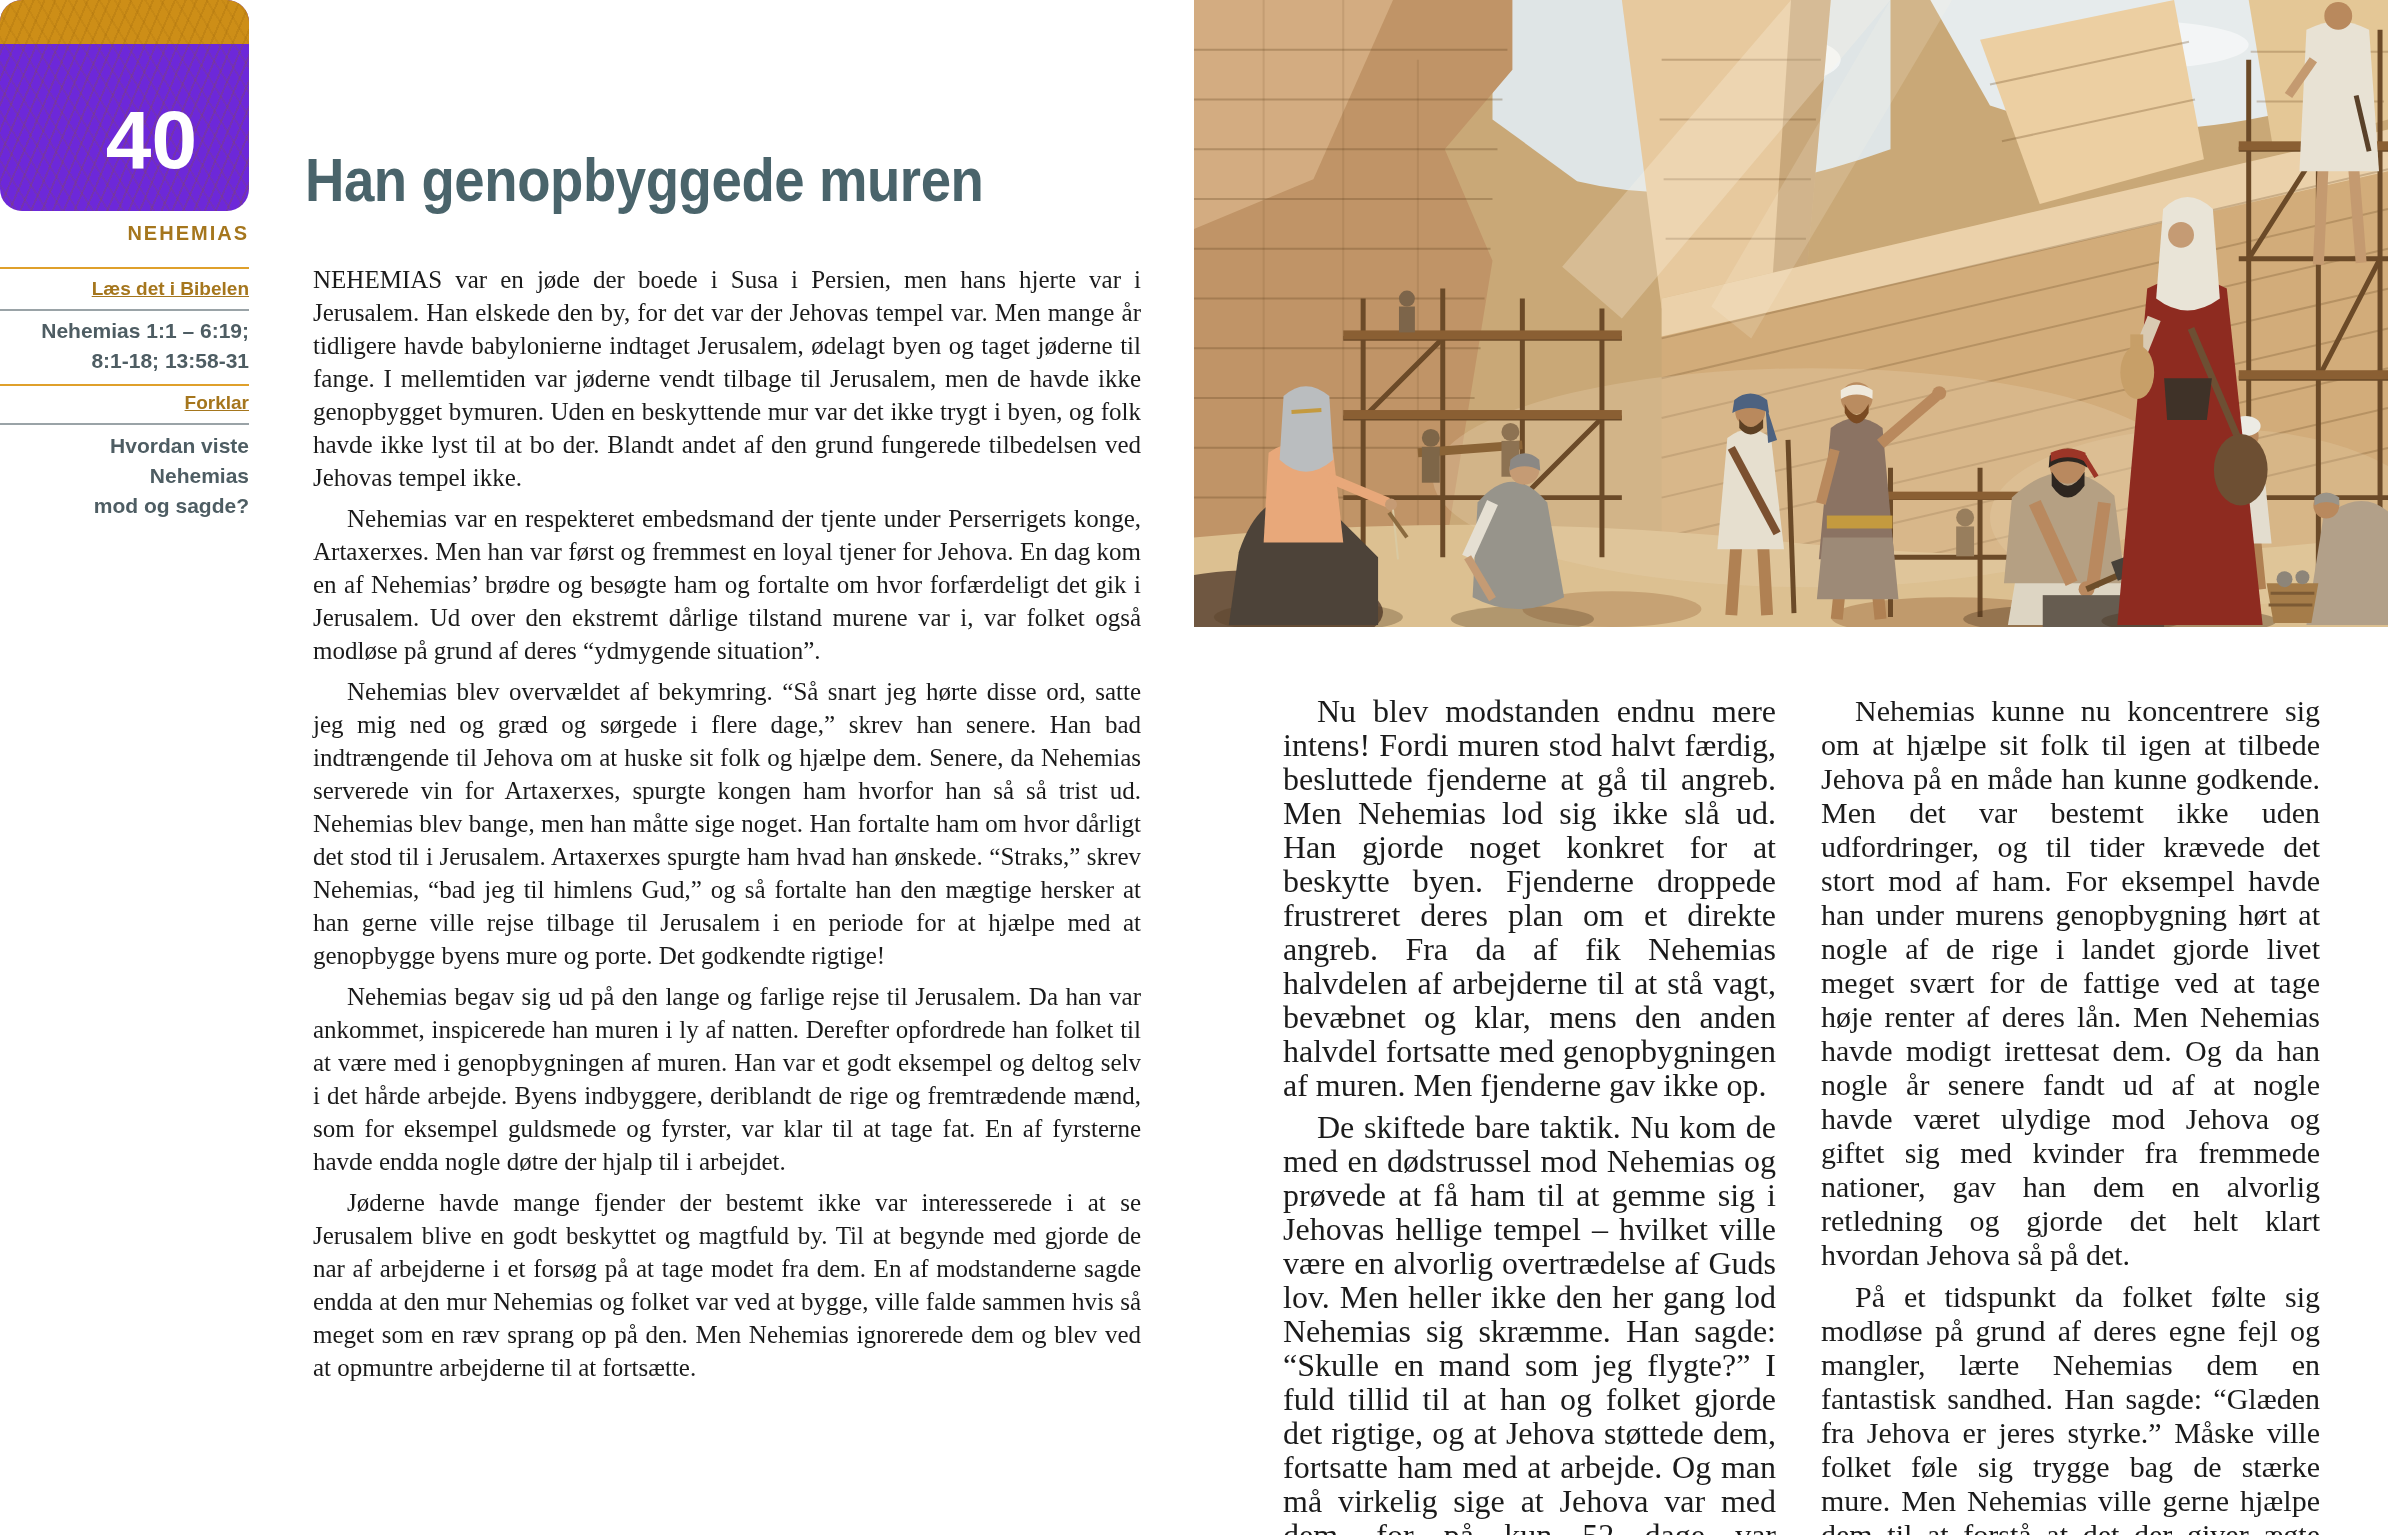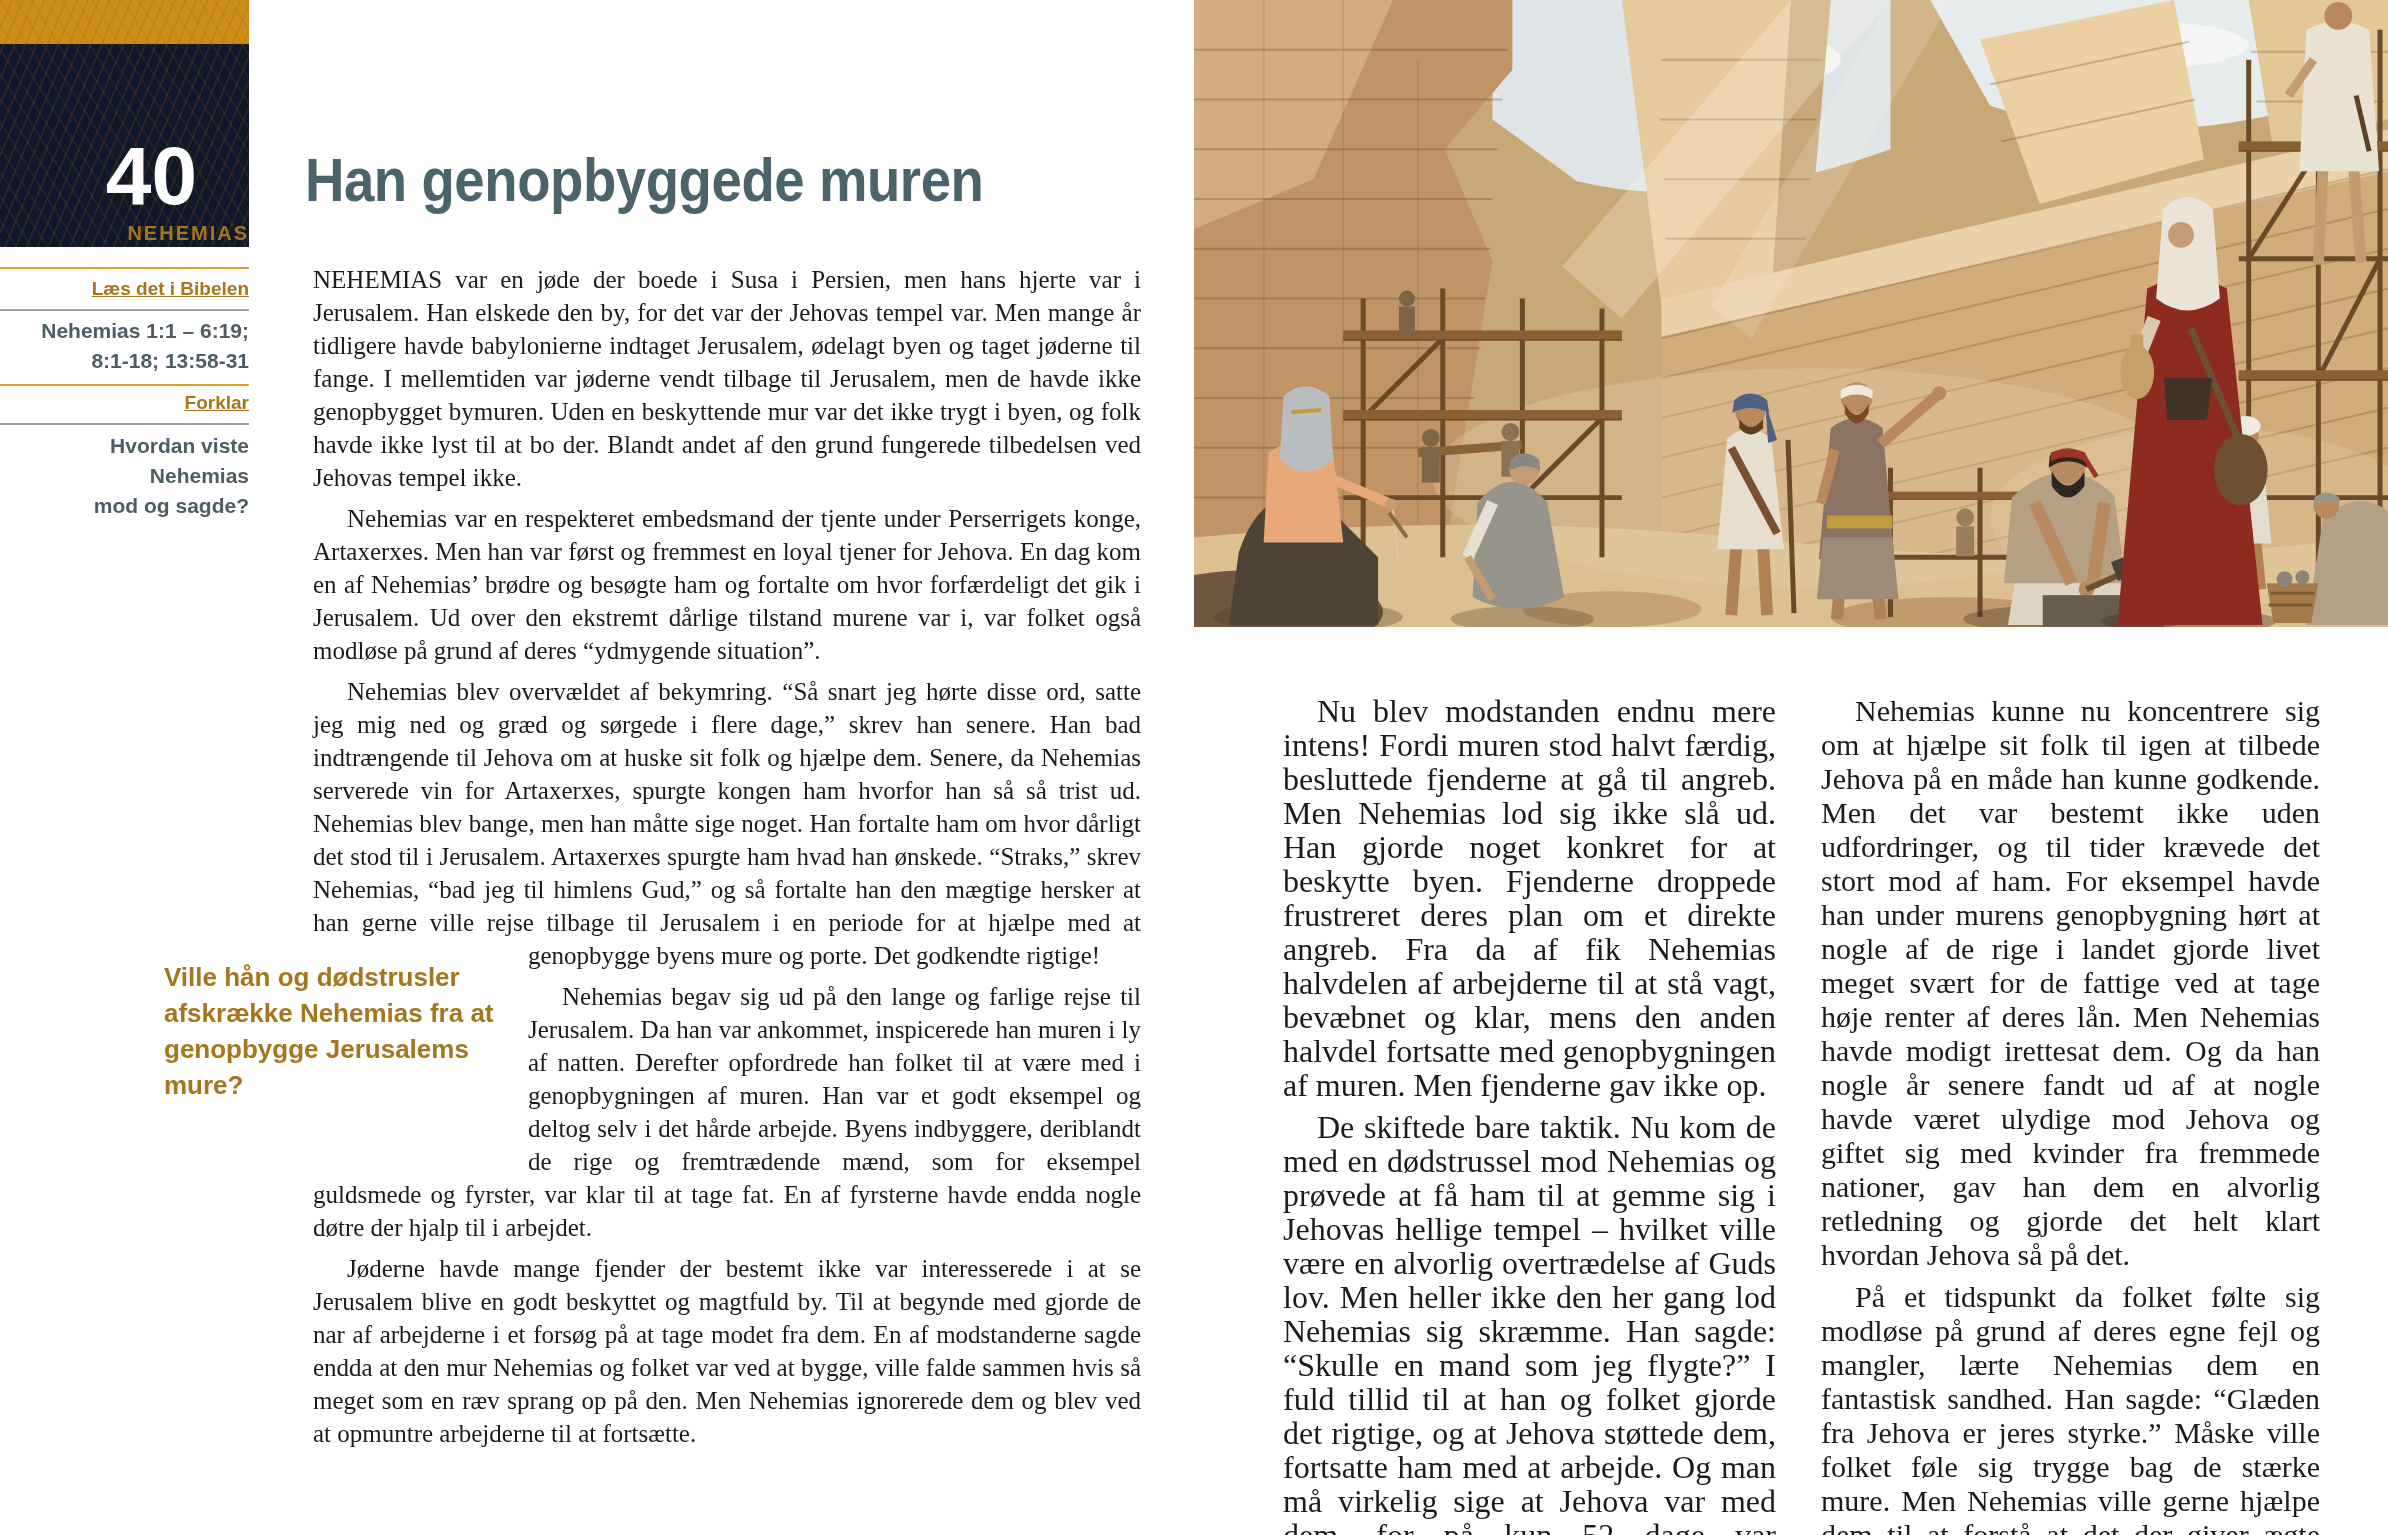--- a/index.html
+++ b/index.html
@@ -2,21 +2,21 @@
 <html lang="da"><head>
 <meta charset="utf-8">
 <style>
   * { margin:0; padding:0; box-sizing:border-box; }
   html,body { width:2388px; height:1535px; background:#ffffff; overflow:hidden; }
   body { font-family:"Liberation Serif", serif; color:#1b1b1b; position:relative; }
 
   .page { position:absolute; left:0; top:0; width:2388px; height:1535px; }
 
   
-  .lesson-box { position:absolute; left:0; top:0; width:249px; height:247px; background:#0f172a; overflow:hidden; }
+  .lesson-box { position:absolute; left:0; top:0; width:249px; height:211px; background:#6d28d9; overflow:hidden;border-radius:22px; }
   .lesson-band { position:absolute; left:0; top:0; width:100%; height:44px; background:#cd8e17; }
   .lesson-pattern { position:absolute; left:0; top:0; right:0; bottom:0;
     background:
       repeating-linear-gradient(113deg, rgba(146,94,9,.20) 0 2px, transparent 2px 10px),
       repeating-linear-gradient(58deg, rgba(146,94,9,.13) 0 2px, transparent 2px 13px);
   }
   .lesson-number { position:absolute; right:52px; bottom:30px; color:#fff;
     font-family:"Liberation Sans", sans-serif; font-weight:bold; font-size:82px; line-height:1; }
 
   
@@ -84,21 +84,20 @@
       <span>mod og sagde?</span>
     </div>
   </nav>
 
   <h1 class="article-title">Han genopbyggede muren</h1>
 
   <section class="col col1">
     <p>NEHEMIAS var en jøde der boede i Susa i Persien, men hans hjerte var i Jerusalem. Han elskede den by, for det var der Jehovas tempel var. Men mange år tidligere havde babylonierne indtaget Jerusalem, ødelagt byen og taget jøderne til fange. I mellemtiden var jøderne vendt tilbage til Jerusalem, men de havde ikke genopbygget bymuren. Uden en beskyttende mur var det ikke trygt i byen, og folk havde ikke lyst til at bo der. Blandt andet af den grund fungerede tilbedelsen ved Jehovas tempel ikke.</p>
     <p class="ind">Nehemias var en respekteret embedsmand der tjente under Perserrigets konge, Artaxerxes. Men han var først og fremmest en loyal tjener for Jehova. En dag kom en af Nehemias’ brødre og besøgte ham og fortalte om hvor forfærdeligt det gik i Jerusalem. Ud over den ekstremt dårlige tilstand murene var i, var folket også modløse på grund af deres “ydmygende situation”.</p>
     <p class="ind"><span>Nehemias blev overvældet af bekymring. “Så snart jeg hørte disse ord, satte jeg mig ned og græd og sørgede i flere dage,” skrev han senere. Han bad indtrængende til Jehova om at huske sit folk og hjælpe dem. Senere, da Nehemias serverede vin for Artaxerxes, spurgte kongen ham hvorfor han så så trist ud. Nehemias blev bange, men han måtte sige noget. Han fortalte ham om hvor dårligt det stod til i Jerusalem. Artaxerxes spurgte ham hvad han ønskede. “Straks,” skrev Nehemias, “bad jeg til himlens Gud,” og så fortalte han den mægtige hersker at han gerne ville rejse tilbage til Jerusalem i en periode for at hjælpe med at genopbygge byens mure</span>
-      <span class="pullquote">Ville hån og dødstrusler afskrække Nehemias fra at genopbygge Jerusalems mure?</span>
       <span>og porte. Det godkendte rigtige!</span></p>
     <p class="ind">Nehemias begav sig ud på den lange og farlige rejse til Jerusalem. Da han var ankommet, inspicerede han muren i ly af natten. Derefter opfordrede han folket til at være med i genopbygningen af muren. Han var et godt eksempel og deltog selv i det hårde arbejde. Byens indbyggere, deriblandt de rige og fremtrædende mænd, som for eksempel guldsmede og fyrster, var klar til at tage fat. En af fyrsterne havde endda nogle døtre der hjalp til i arbejdet.</p>
     <p class="ind">Jøderne havde mange fjender der bestemt ikke var interesserede i at se Jerusalem blive en godt beskyttet og magtfuld by. Til at begynde med gjorde de nar af arbejderne i et forsøg på at tage modet fra dem. En af modstanderne sagde endda at den mur Nehemias og folket var ved at bygge, ville falde sammen hvis så meget som en ræv sprang op på den. Men Nehemias ignorerede dem og blev ved at opmuntre arbejderne til at fortsætte.</p>
   </section>
 
   <figure class="illustration">
     <svg viewBox="0 0 1200 630" preserveAspectRatio="none" aria-hidden="true">
 
       <rect x="0" y="0" width="1200" height="630" fill="#c9a877"></rect>
 

